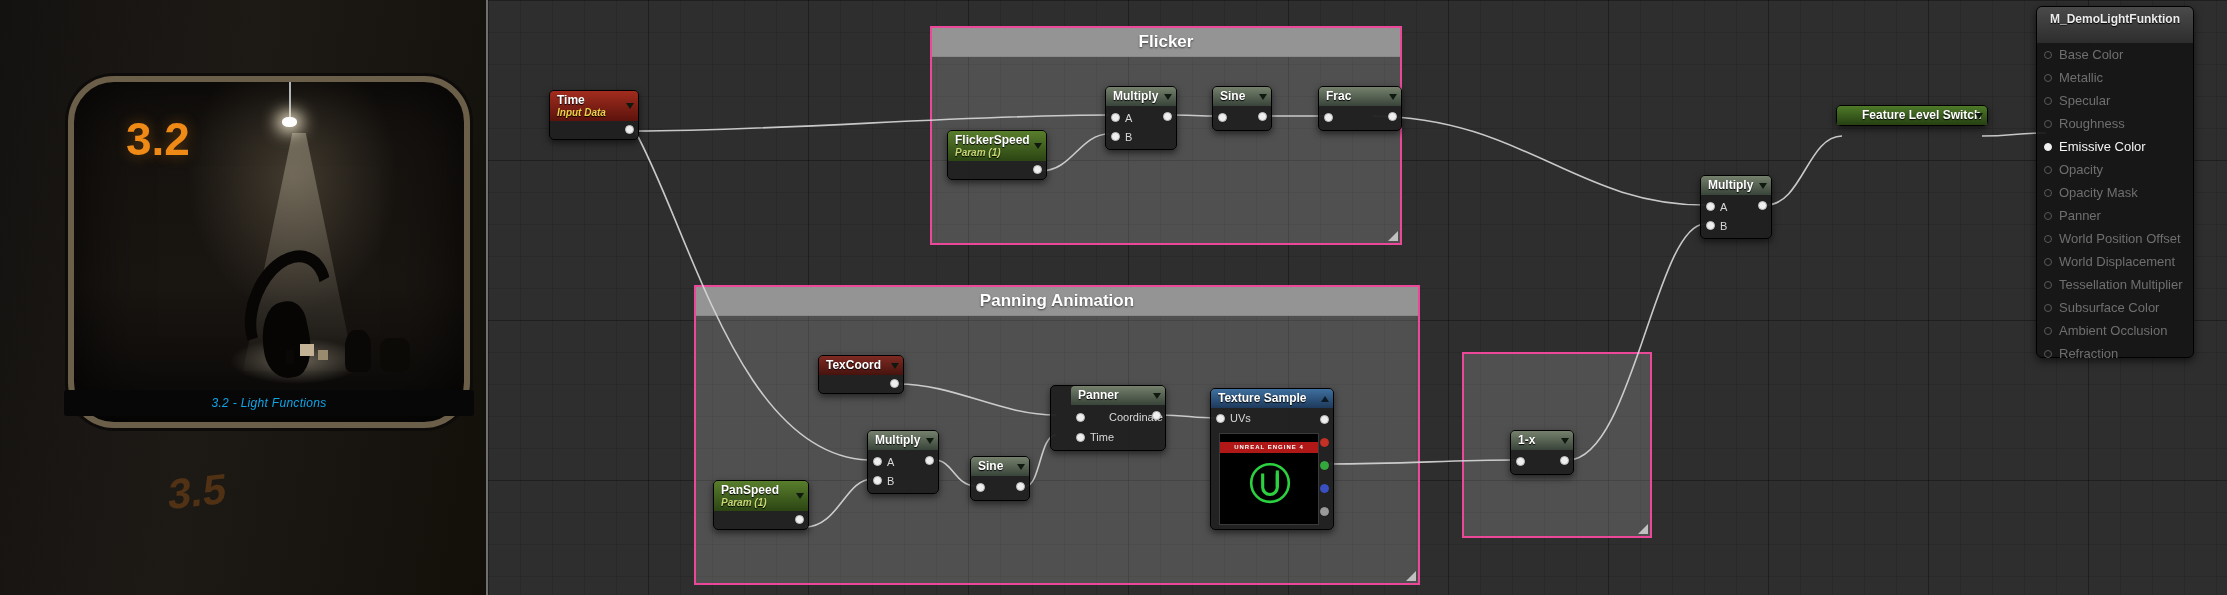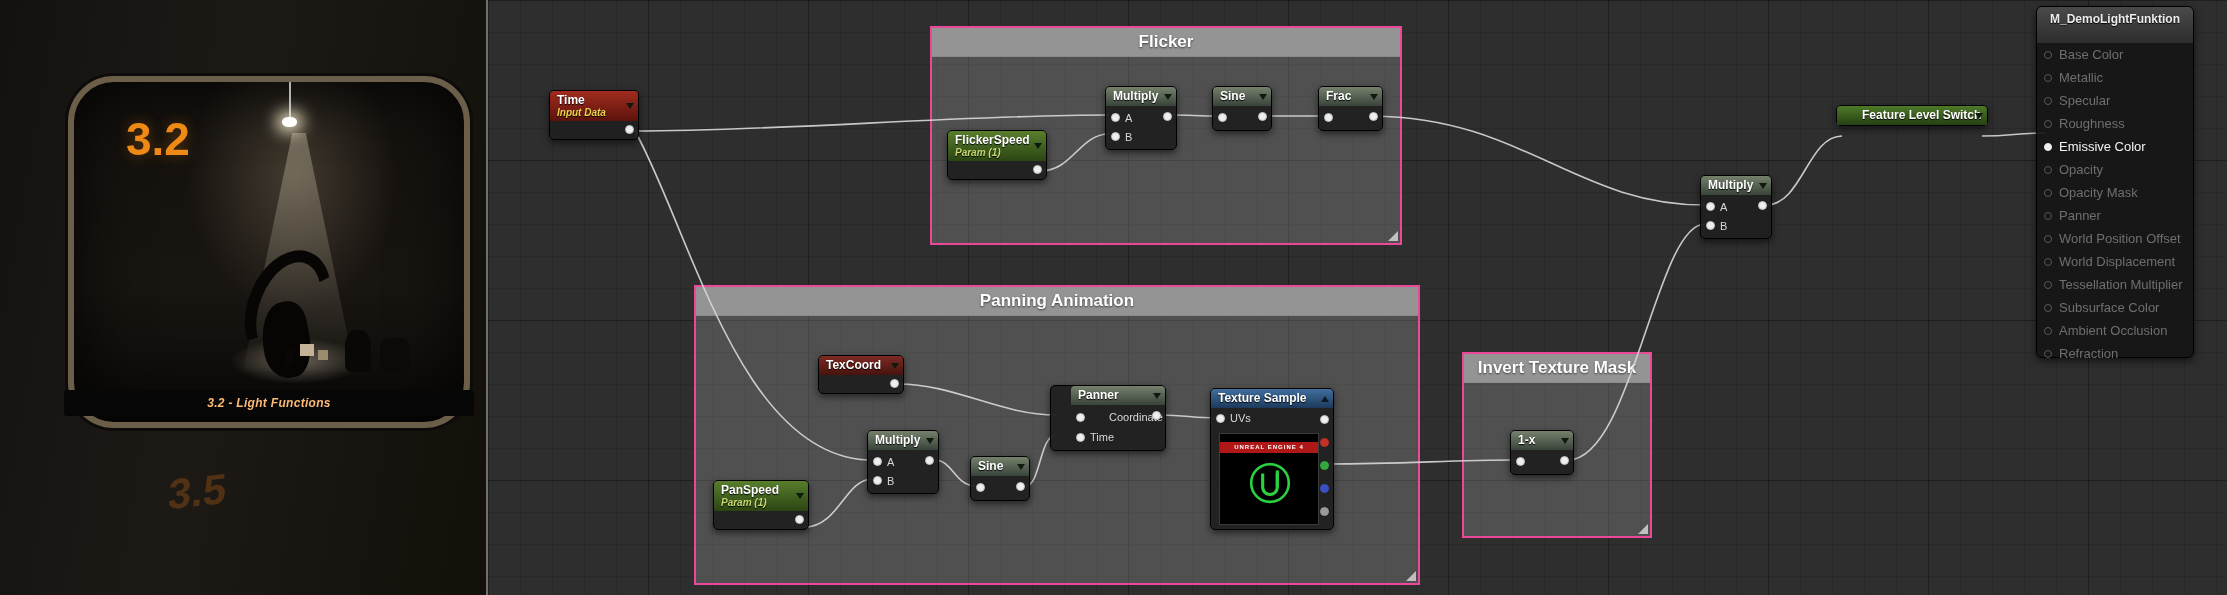--- a/index.html
+++ b/index.html
@@ -29,22 +29,22 @@
   .sculpt2 { position:absolute; left:262px; top:302px; width:48px; height:76px; background:#060504;
     border-radius:60% 40% 50% 50%/70% 30% 60% 40%; transform:rotate(-12deg); }
   .cube1 { position:absolute; left:300px; top:344px; width:14px; height:12px; background:#c3b295; }
   .cube2 { position:absolute; left:318px; top:350px; width:10px; height:10px; background:#9a8a6e; }
   .fig1 { position:absolute; left:345px; top:330px; width:26px; height:42px; background:#0a0806; border-radius:40% 40% 20% 20%; }
   .fig2 { position:absolute; left:380px; top:338px; width:30px; height:34px; background:#0c0a07; border-radius:30%; }
   .fig3 { position:absolute; left:286px; top:350px; width:8px; height:14px; background:#0a0806; }
   .exhibit-num { position:absolute; left:126px; top:112px; font-size:46px; font-weight:bold; color:#ee8a15;
     text-shadow:0 0 14px rgba(238,138,21,.35); }
   .caption-bar { position:absolute; left:64px; top:390px; width:410px; height:26px; background:#070707;
-    border-radius:3px; line-height:26px; text-align:center; font-style:italic; font-weight:bold;
-    font-size:12px; color:#fdba74; letter-spacing:.3px; }
+    border-radius:3px; line-height:26px; text-align:center; font-style:italic; font-weight:normal;
+    font-size:12px; color:#0ea5e9; letter-spacing:.3px; }
   .bg-num { position:absolute; left:168px; top:468px; font-size:42px; font-weight:bold;
     color:rgba(205,105,20,.30); transform:rotate(-6deg) skewX(-10deg); }
   #divider { position:absolute; left:486px; top:0; width:2px; height:595px; background:#6f6f6f; z-index:5; }
 
   
   #graph { position:absolute; left:488px; top:0; width:1739px; height:595px; background-color:#2e2e2e;
     background-image:
       linear-gradient(rgba(0,0,0,.24) 1px, transparent 1px),
       linear-gradient(90deg, rgba(0,0,0,.24) 1px, transparent 1px),
       linear-gradient(rgba(0,0,0,.10) 1px, transparent 1px),
@@ -138,21 +138,20 @@
 
 <div class="comment" style="left:930px;top:26px;width:472px;height:219px;">
   <div class="chdr">Flicker</div>
   <div class="rsz"></div>
 </div>
 <div class="comment" style="left:694px;top:285px;width:726px;height:300px;">
   <div class="chdr">Panning Animation</div>
   <div class="rsz"></div>
 </div>
 <div class="comment" style="left:1462px;top:352px;width:190px;height:186px;">
-  <div class="chdr">Invert Texture Mask</div>
   <div class="rsz"></div>
 </div>
 
 <svg id="wires" viewBox="0 0 2227 595">
   <path d="M635,131 C780,131 960,115 1109,115"></path>
   <path d="M635,131 C690,230 740,455 868,460"></path>
   <path d="M1041,171 C1072,171 1080,134 1109,134"></path>
   <path d="M1171,115 C1190,115 1198,116 1219,116"></path>
   <path d="M1267,116 C1290,116 1300,116 1325,116"></path>
   <path d="M1373,116 C1525,118 1575,205 1705,205"></path>
@@ -213,21 +212,21 @@
     <i class="tri"></i>
   </div>
   <div class="nbody">
     <div class="prow">
         <span class="pin filled"></span>
       </div>
     <span class="pin filled abs" style="right:4px;top:6px;"></span>
   </div>
 </div>
 
-<div class="node" style="left:1318px;top:86px;width:65px;">
+<div class="node" style="left:1318px;top:86px;width:84px;">
   <div class="hdr h-math">
     <span>Frac</span>
     <i class="tri"></i>
   </div>
   <div class="nbody">
     <div class="prow">
         <span class="pin filled"></span>
       </div>
     <span class="pin filled abs" style="right:4px;top:6px;"></span>
   </div>

